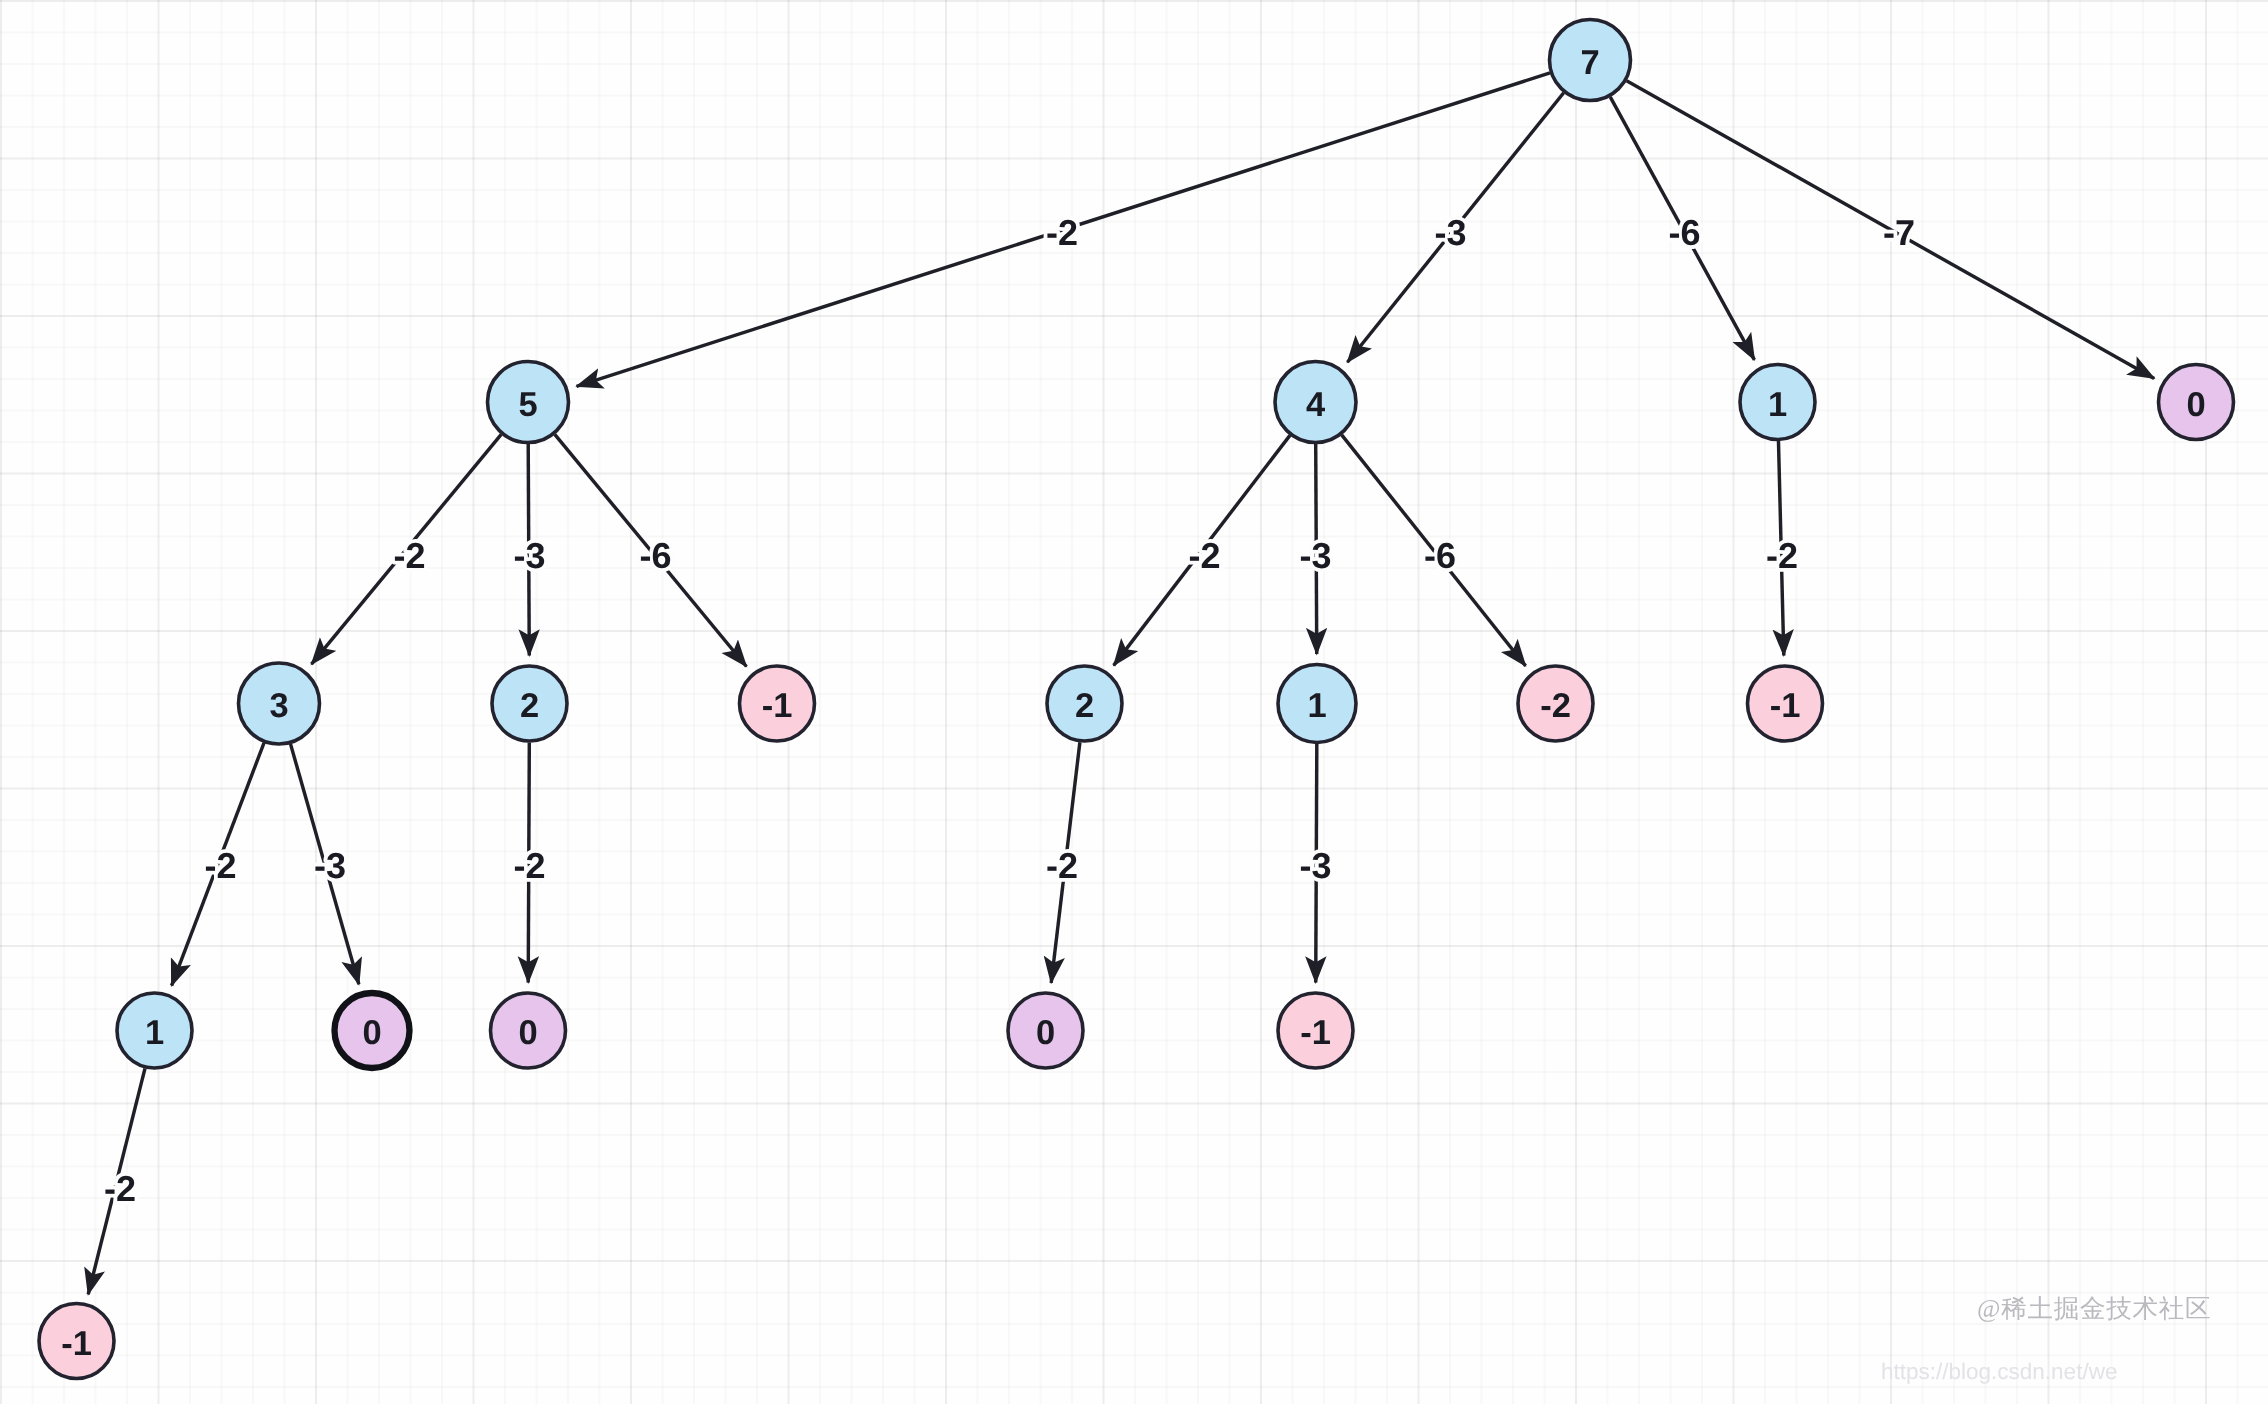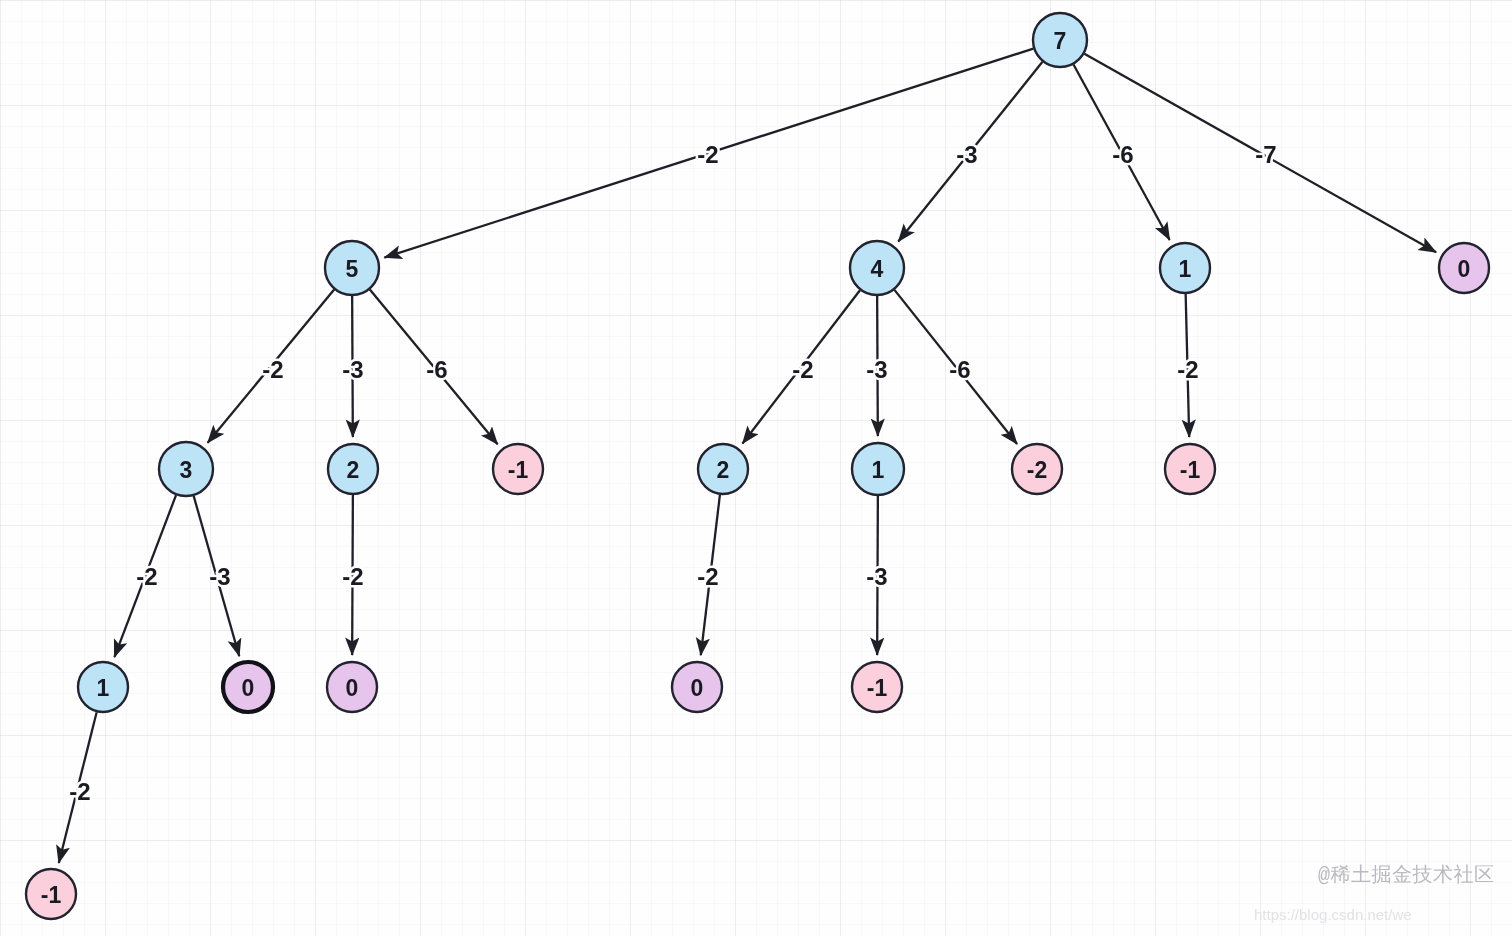--- a/index.html
+++ b/index.html
@@ -56,22 +56,22 @@
   .node-label {
     font-family: "Liberation Sans", sans-serif;
     font-size: 23px;
     font-weight: bold;
     fill: #1a1a22;
     text-anchor: middle;
     dominant-baseline: central;
   }
   .watermark-brand {
     position: absolute;
-    font-family: Liberation Mono, monospace;
-    font-size: 20px;
+    font-family: Liberation Serif, serif;
+    font-size: 17px;
     color: #b9b9bf;
     white-space: nowrap;
     letter-spacing: 0.5px;
   }
   .watermark-url {
     position: absolute;
     font-family: "Liberation Sans", sans-serif;
     font-size: 15px;
     color: #e2e2e7;
     white-space: nowrap;

